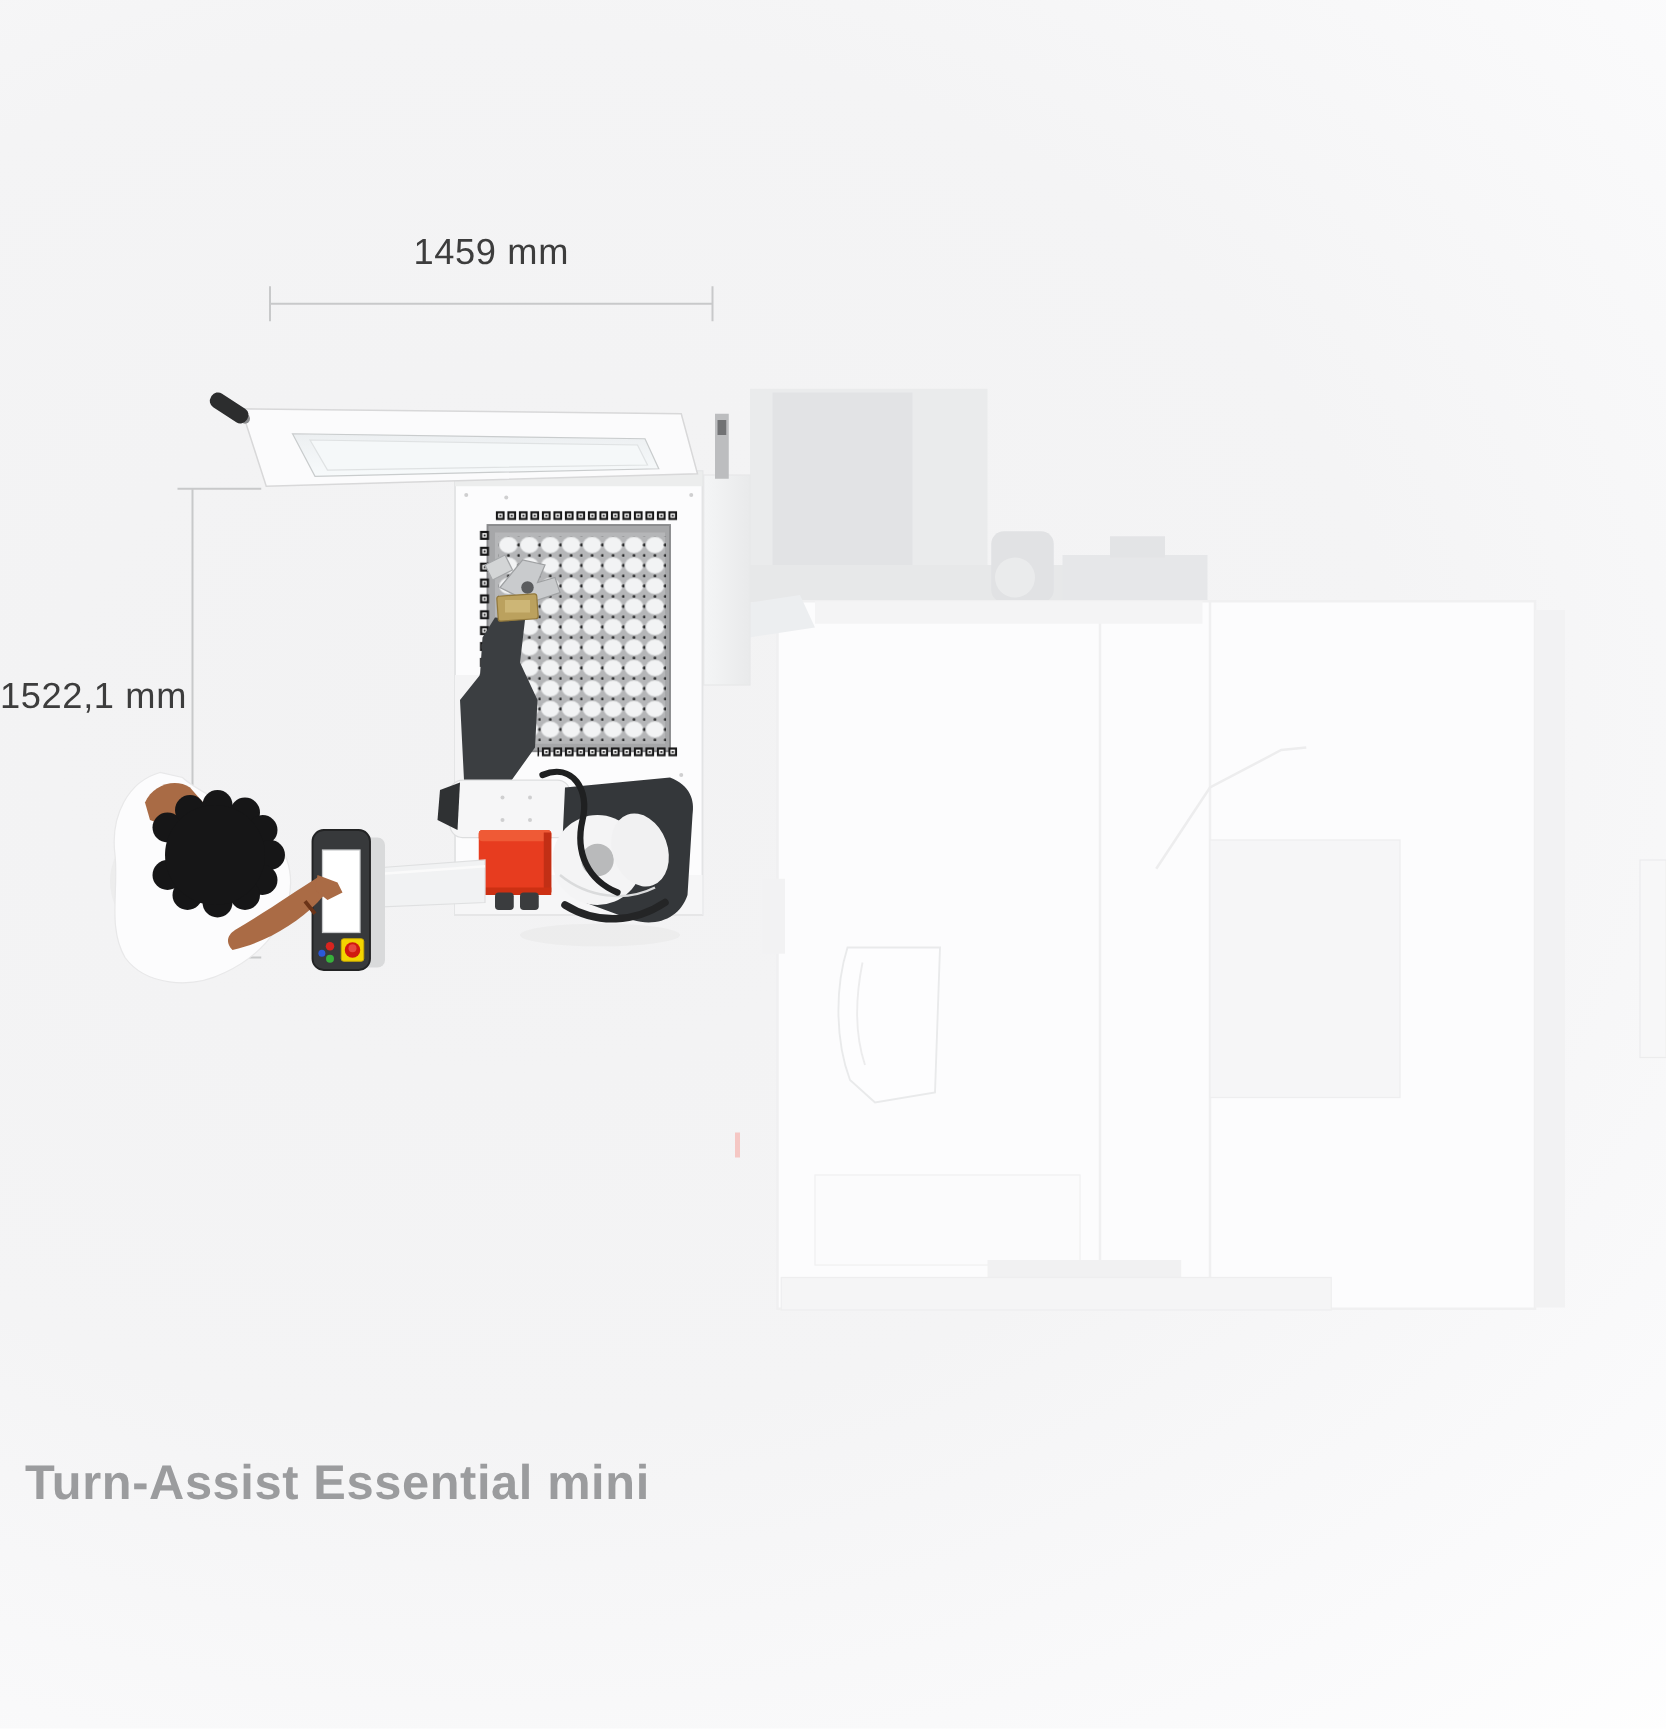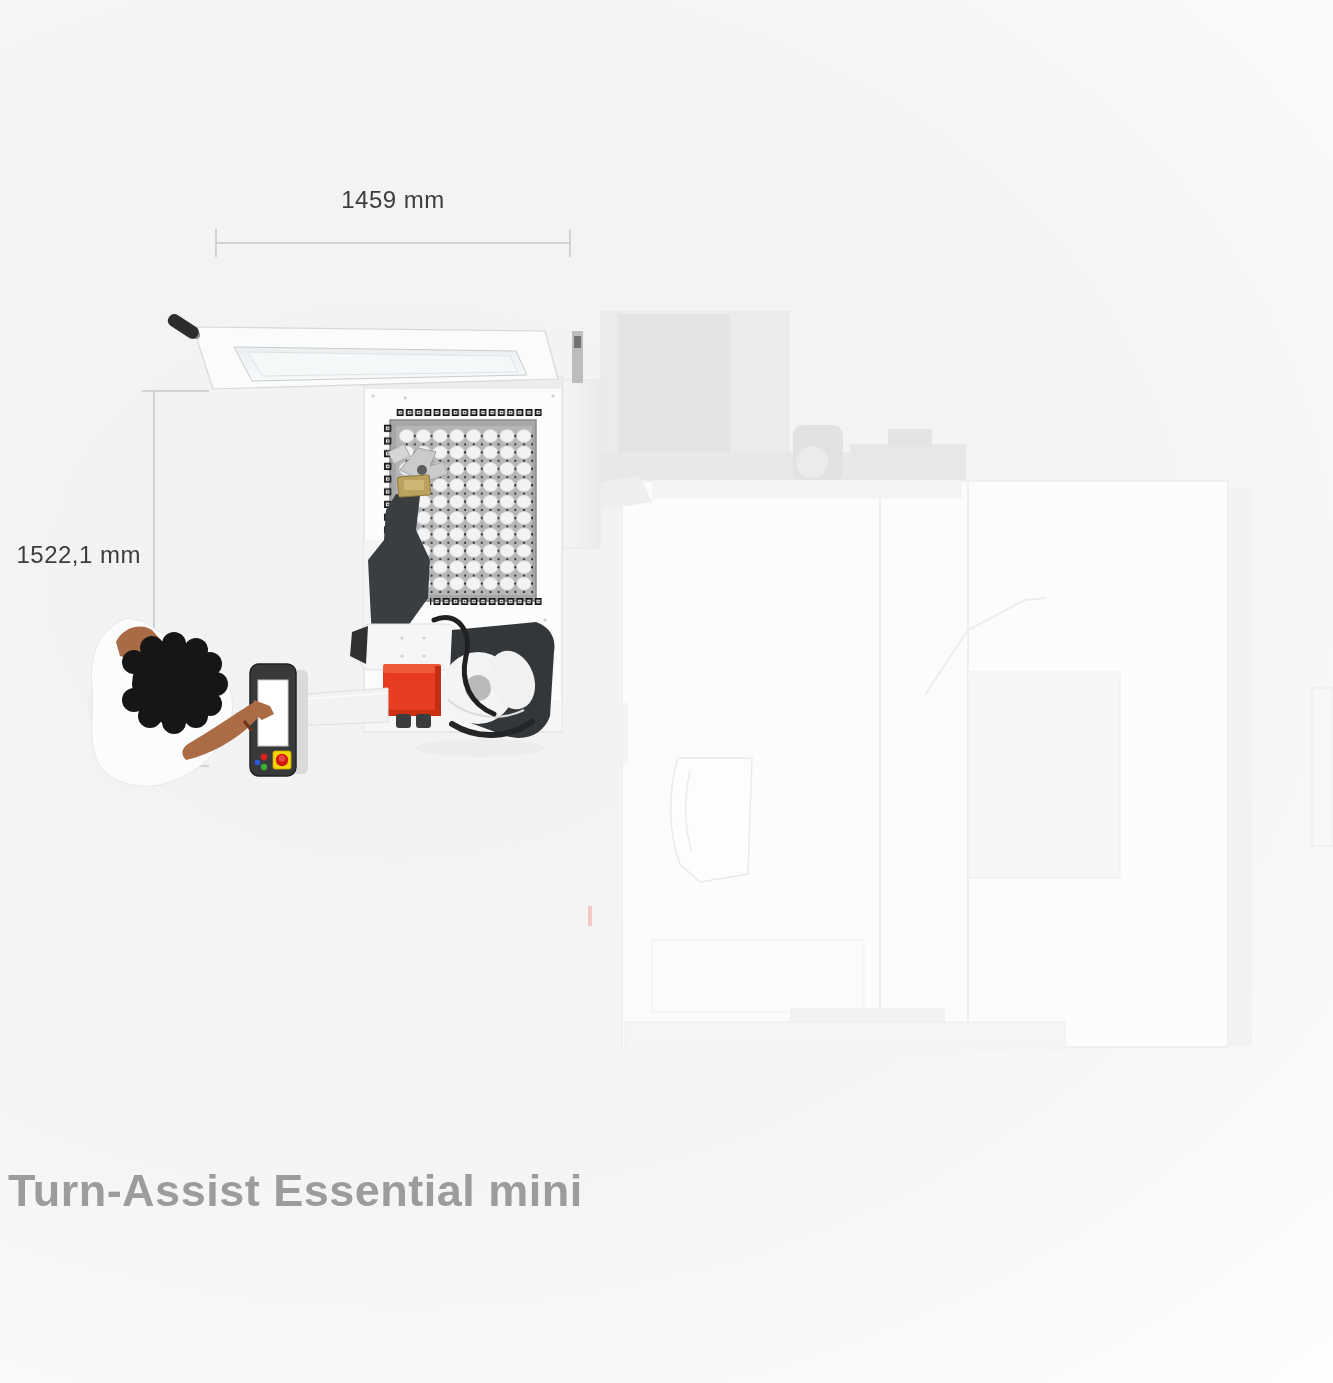--- a/index.html
+++ b/index.html
@@ -8,30 +8,30 @@
     width:1333px;height:1383px;
     overflow:hidden;
     font-family:"Liberation Sans", sans-serif;
     background:
       radial-gradient(120% 90% at 30% 42%, #f2f2f3 0%, #f4f4f5 45%, #fafafb 72%, #ffffff 92%);
   }
   .scene-svg{position:absolute;left:0;top:0;}
   .dim-label{
     position:absolute;
     color:#3d3d3d;
-    font-size:24px;
+    font-size:29px;
     letter-spacing:0.5px;
     white-space:nowrap;
   }
   .dim-label.width{left:216px;top:186px;width:354px;text-align:center;}
   .dim-label.height{left:0px;top:541px;width:141px;text-align:right;}
   .caption{
     position:absolute;
-    left:8px;top:1165px;
-    font-size:45px;
+    left:20px;top:1165px;
+    font-size:39px;
     font-weight:700;
     color:#9b9c9e;
     letter-spacing:0.5px;
     white-space:nowrap;
   }
 </style>
 </head>
 <body>
 
 <div class="canvas">

